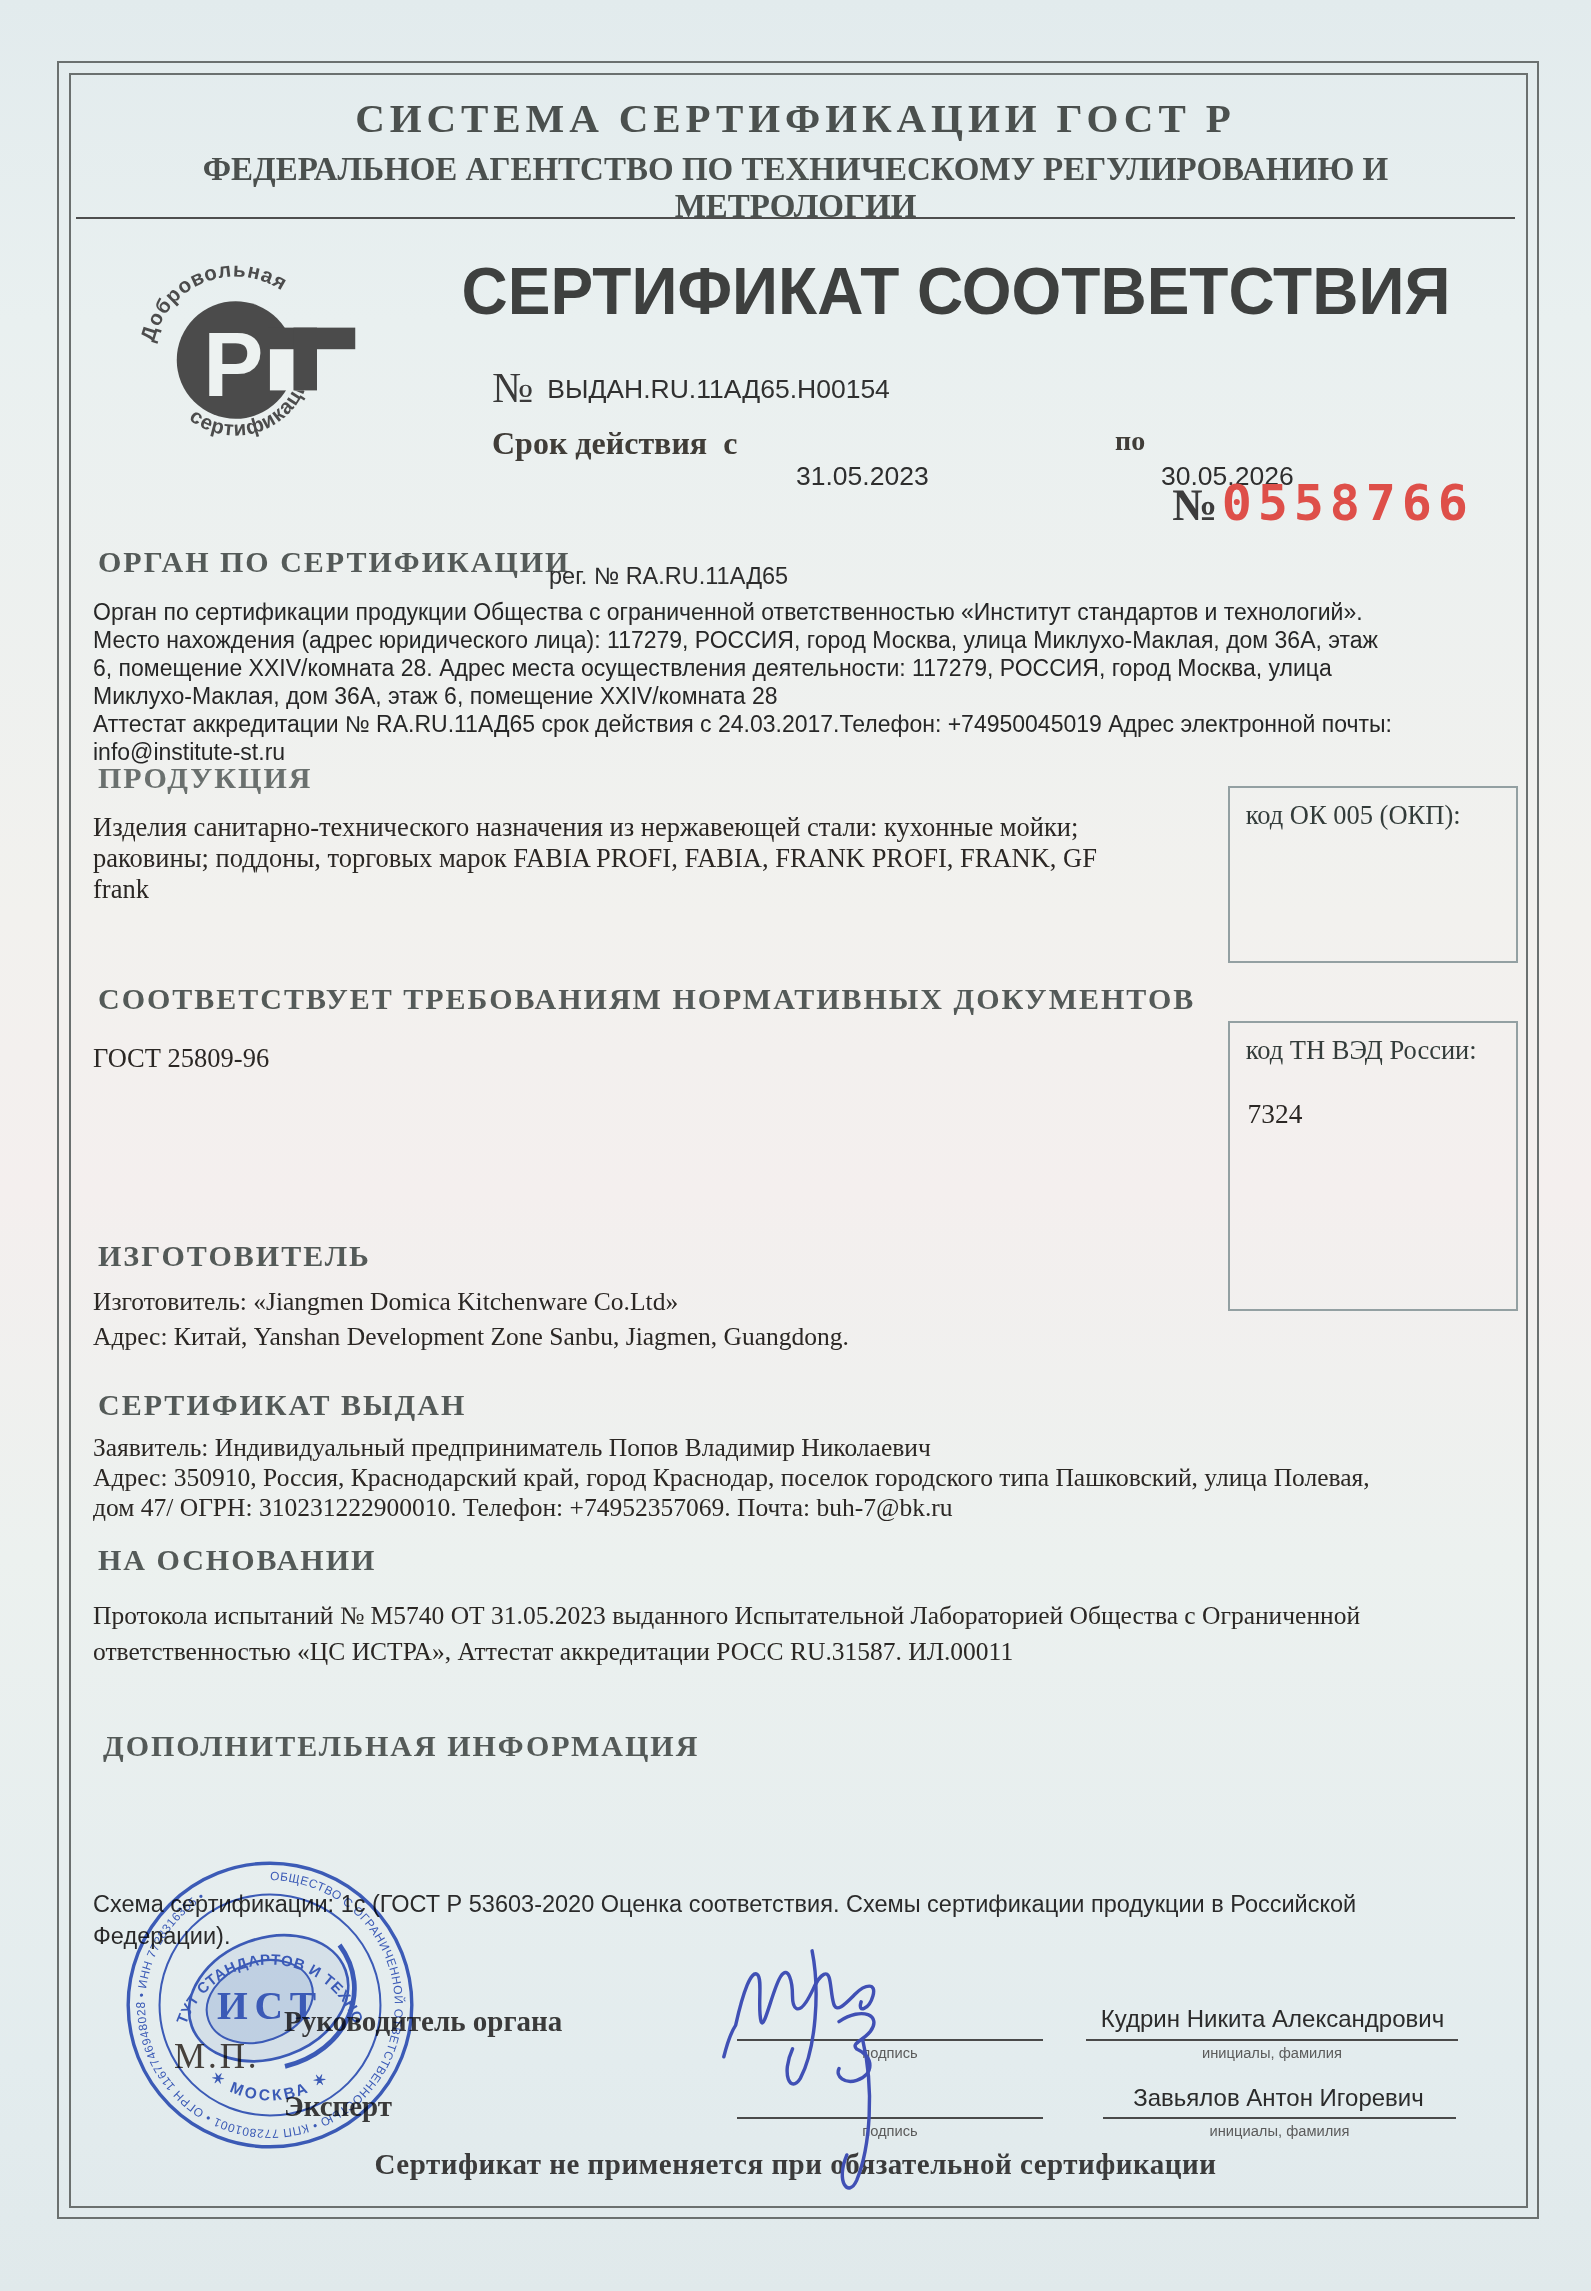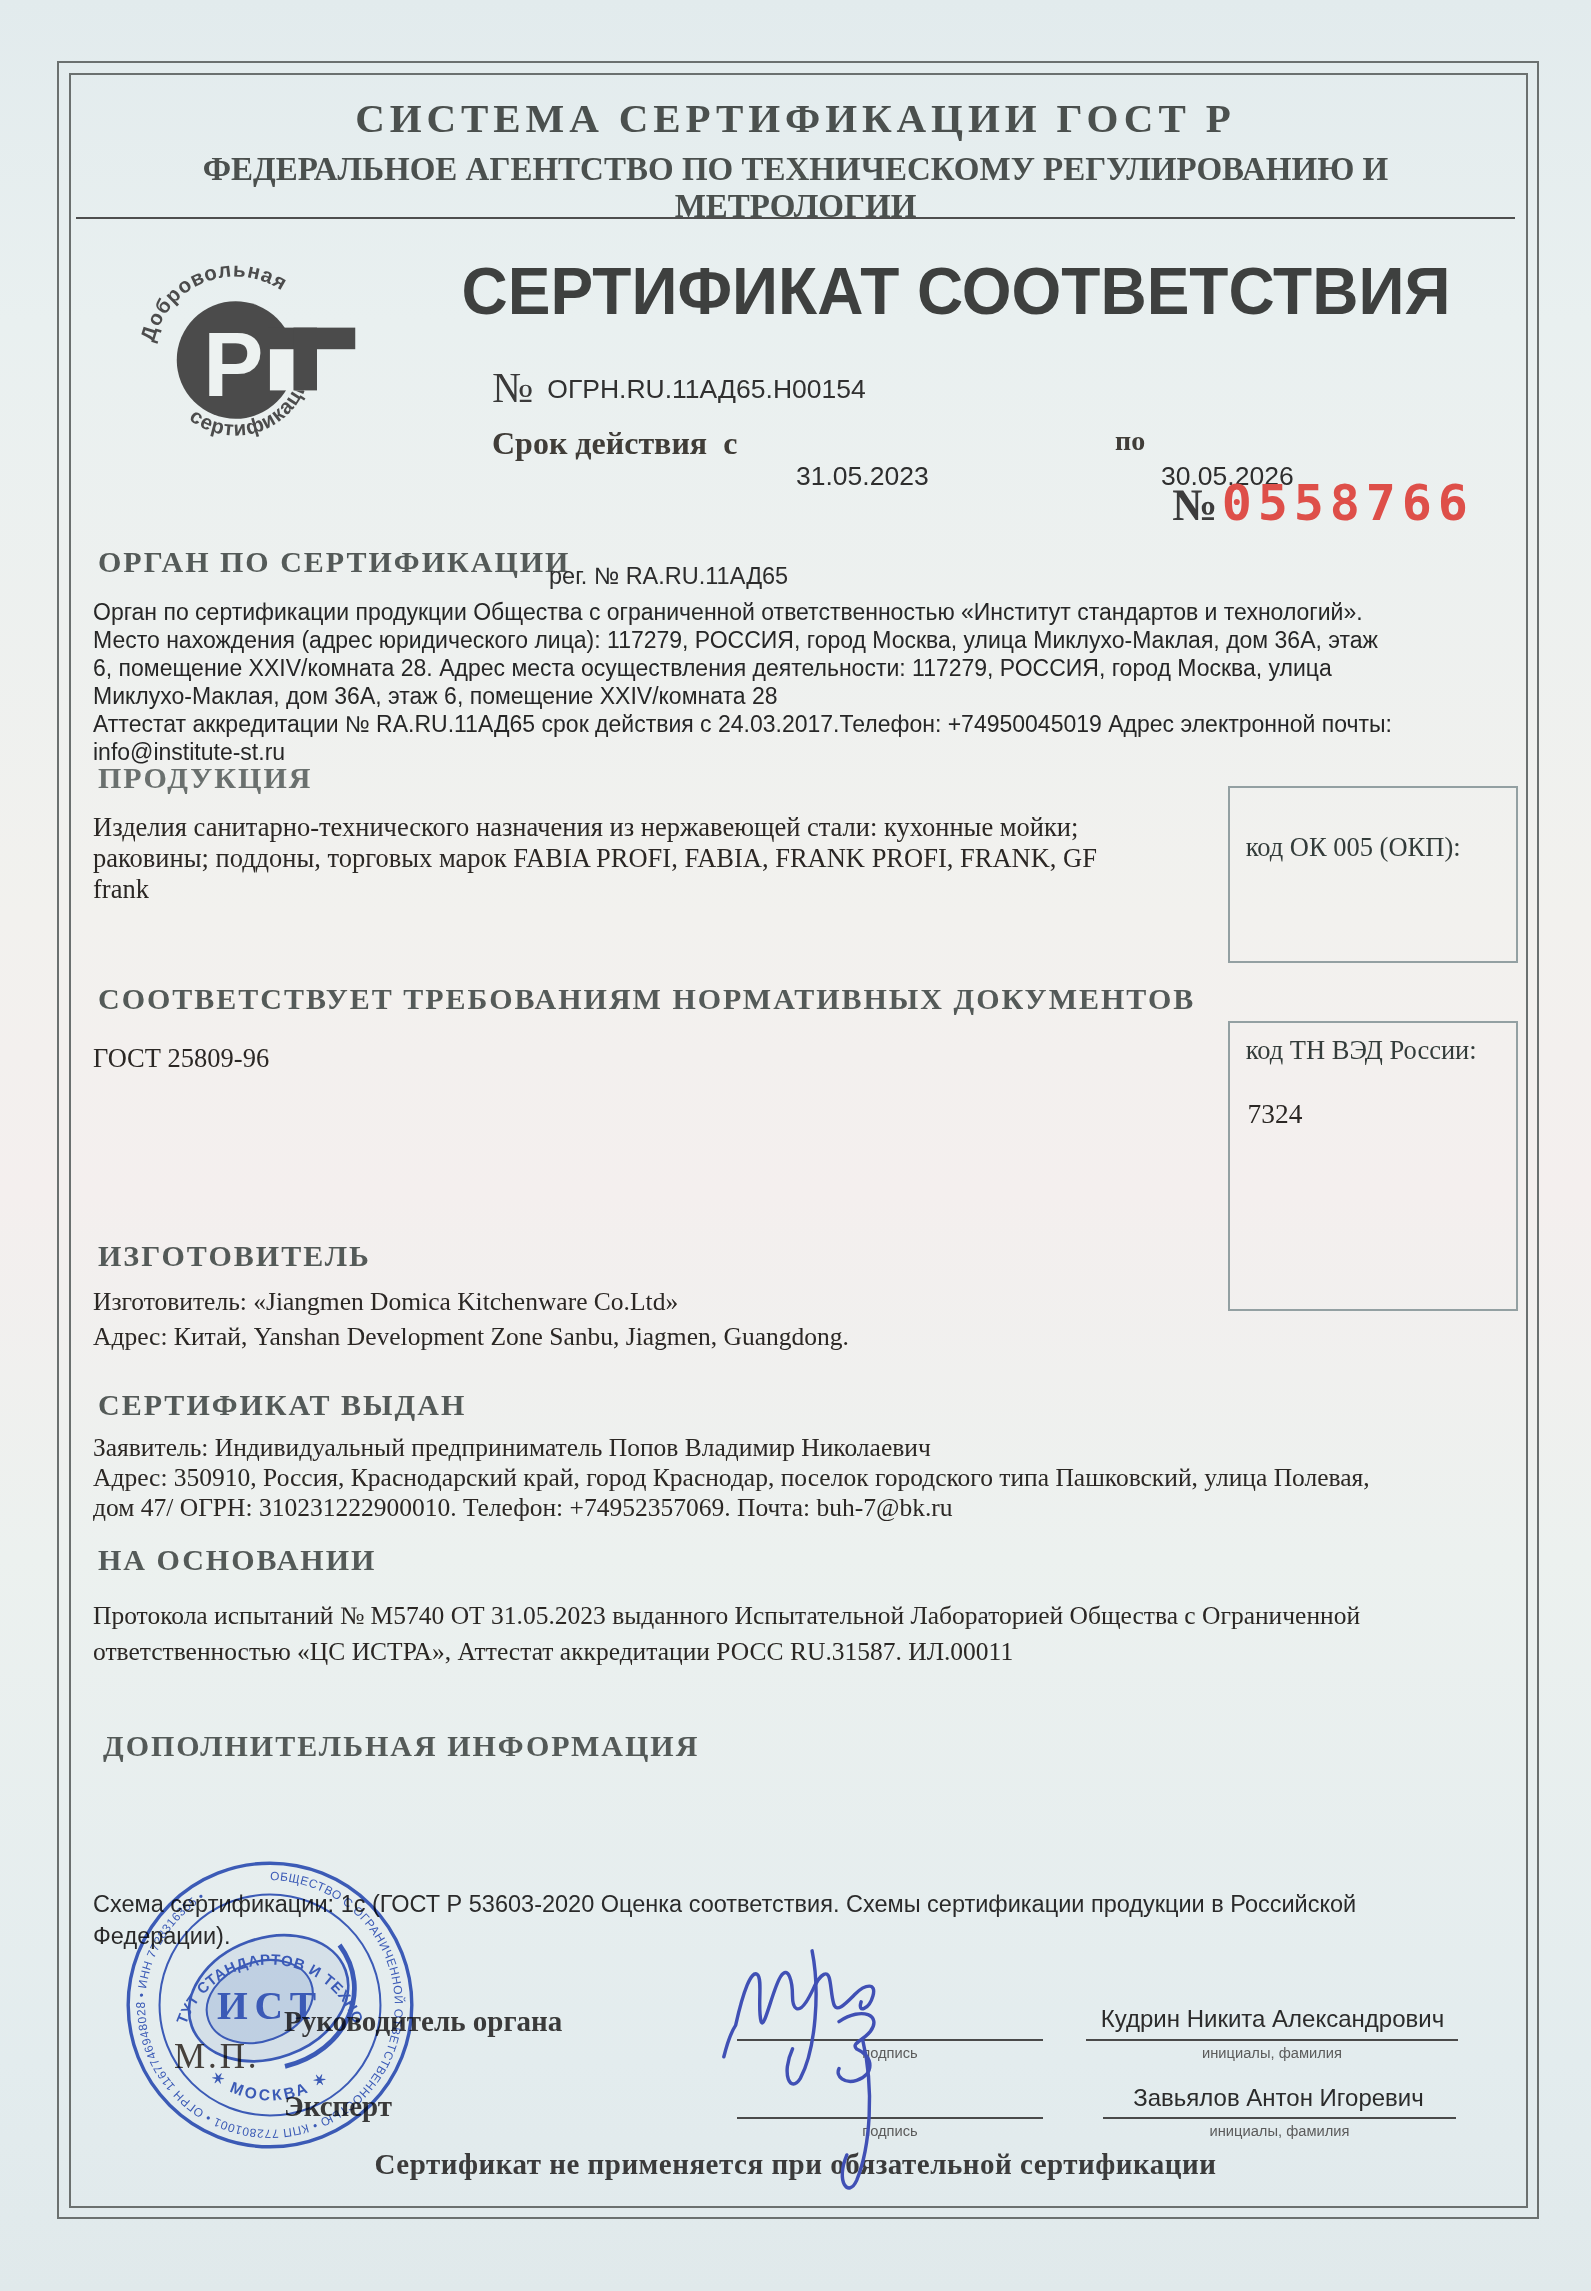--- a/index.html
+++ b/index.html
@@ -60,21 +60,21 @@
     <text x="92" y="142" font-size="92" font-weight="bold" fill="#edf2f1" font-family="Liberation Sans, sans-serif">Р</text>
     <rect x="160" y="74" width="46" height="62" fill="#edf2f1"></rect>
     <rect x="158" y="72" width="89" height="22" fill="#4b4b4b"></rect>
     <rect x="184" y="72" width="24" height="64" fill="#4b4b4b"></rect>
   </svg>
 
   <div class="abs sans" style="left:412px;top:253px;width:1088px;text-align:center;font-size:66px;font-weight:bold;color:#3e403f;transform:scaleX(.97);">СЕРТИФИКАТ СООТВЕТСТВИЯ</div>
 
   <div class="abs" style="left:492px;top:363px;">
     <span class="serif" style="font-size:43px;color:#3a3a3a;">№</span>
-    <span class="sans" style="font-size:26.5px;color:#303030;margin-left:9.8px;position:relative;top:-3.9px;">ОГРН.RU.11АД65.Н00154</span>
+    <span class="sans" style="font-size:26.5px;color:#303030;margin-left:9.8px;position:relative;top:-3.9px;">ВЫДАН.RU.11АД65.Н00154</span>
   </div>
 
   <div class="abs serif" style="left:492px;top:425px;font-size:32px;font-weight:bold;color:#403d38;white-space:pre;">Срок действия  с</div>
   <div class="abs sans" style="left:796px;top:461px;font-size:26.5px;color:#2e2e2e;">31.05.2023</div>
   <div class="abs serif" style="left:1115px;top:425px;font-size:28px;font-weight:bold;color:#403d38;">по</div>
   <div class="abs sans" style="left:1149px;top:461px;font-size:26.5px;color:#2e2e2e;margin-left:12px;">30.05.2026</div>
 
   <div class="abs" style="left:1172px;top:474px;white-space:nowrap;">
     <span class="serif" style="font-size:45px;font-weight:bold;color:#3c3c3c;">№</span>
     <span style="font-family:'DejaVu Sans Mono',monospace;font-size:50px;font-weight:bold;color:#de4f49;letter-spacing:5.9px;">0558766</span>
@@ -84,21 +84,21 @@
   <div class="abs sans" style="left:549px;top:563px;font-size:23.5px;color:#2c2c2c;">рег. № RA.RU.11АД65</div>
   <div class="abs sans body-sans" style="left:93px;top:598px;width:1431px;">Орган по сертификации продукции Общества с ограниченной ответственностью «Институт стандартов и технологий».
 Место нахождения (адрес юридического лица): 117279, РОССИЯ, город Москва, улица Миклухо-Маклая, дом 36А, этаж
 6, помещение XXIV/комната 28. Адрес места осуществления деятельности: 117279, РОССИЯ, город Москва, улица
 Миклухо-Маклая, дом 36А, этаж 6, помещение XXIV/комната 28
 Аттестат аккредитации № RA.RU.11АД65 срок действия с 24.03.2017.Телефон: +74950045019 Адрес электронной почты:
 info@institute-st.ru</div>
 
   <div class="abs heading" style="left:98px;top:761px;color:#6a706e;">ПРОДУКЦИЯ</div>
   <div class="abs code-box" style="left:1228px;top:786px;width:286px;height:173px;">
-    <div class="code-label" style="padding:11.8px 0 0 15.7px;margin-top:32px;">код ОК 005 (ОКП):</div>
+    <div class="code-label" style="padding:11.8px 0 0 15.7px;">код ОК 005 (ОКП):</div>
   </div>
   <div class="abs body-serif" style="left:93px;top:812px;width:1108px;font-size:26.5px;line-height:31px;">Изделия санитарно-технического назначения из нержавеющей стали: кухонные мойки;
 раковины; поддоны, торговых марок FABIA PROFI, FABIA, FRANK PROFI, FRANK, GF
 frank</div>
 
   <div class="abs heading" style="left:98px;top:982px;">СООТВЕТСТВУЕТ ТРЕБОВАНИЯМ НОРМАТИВНЫХ ДОКУМЕНТОВ</div>
   <div class="abs code-box" style="left:1228px;top:1021px;width:286px;height:286px;">
     <div class="code-label" style="padding:11.8px 0 0 15.7px;">код ТН ВЭД России:</div>
     <div class="serif" style="padding:33px 0 0 17.6px;font-size:27.4px;color:#2b2724;">7324</div>
   </div>

